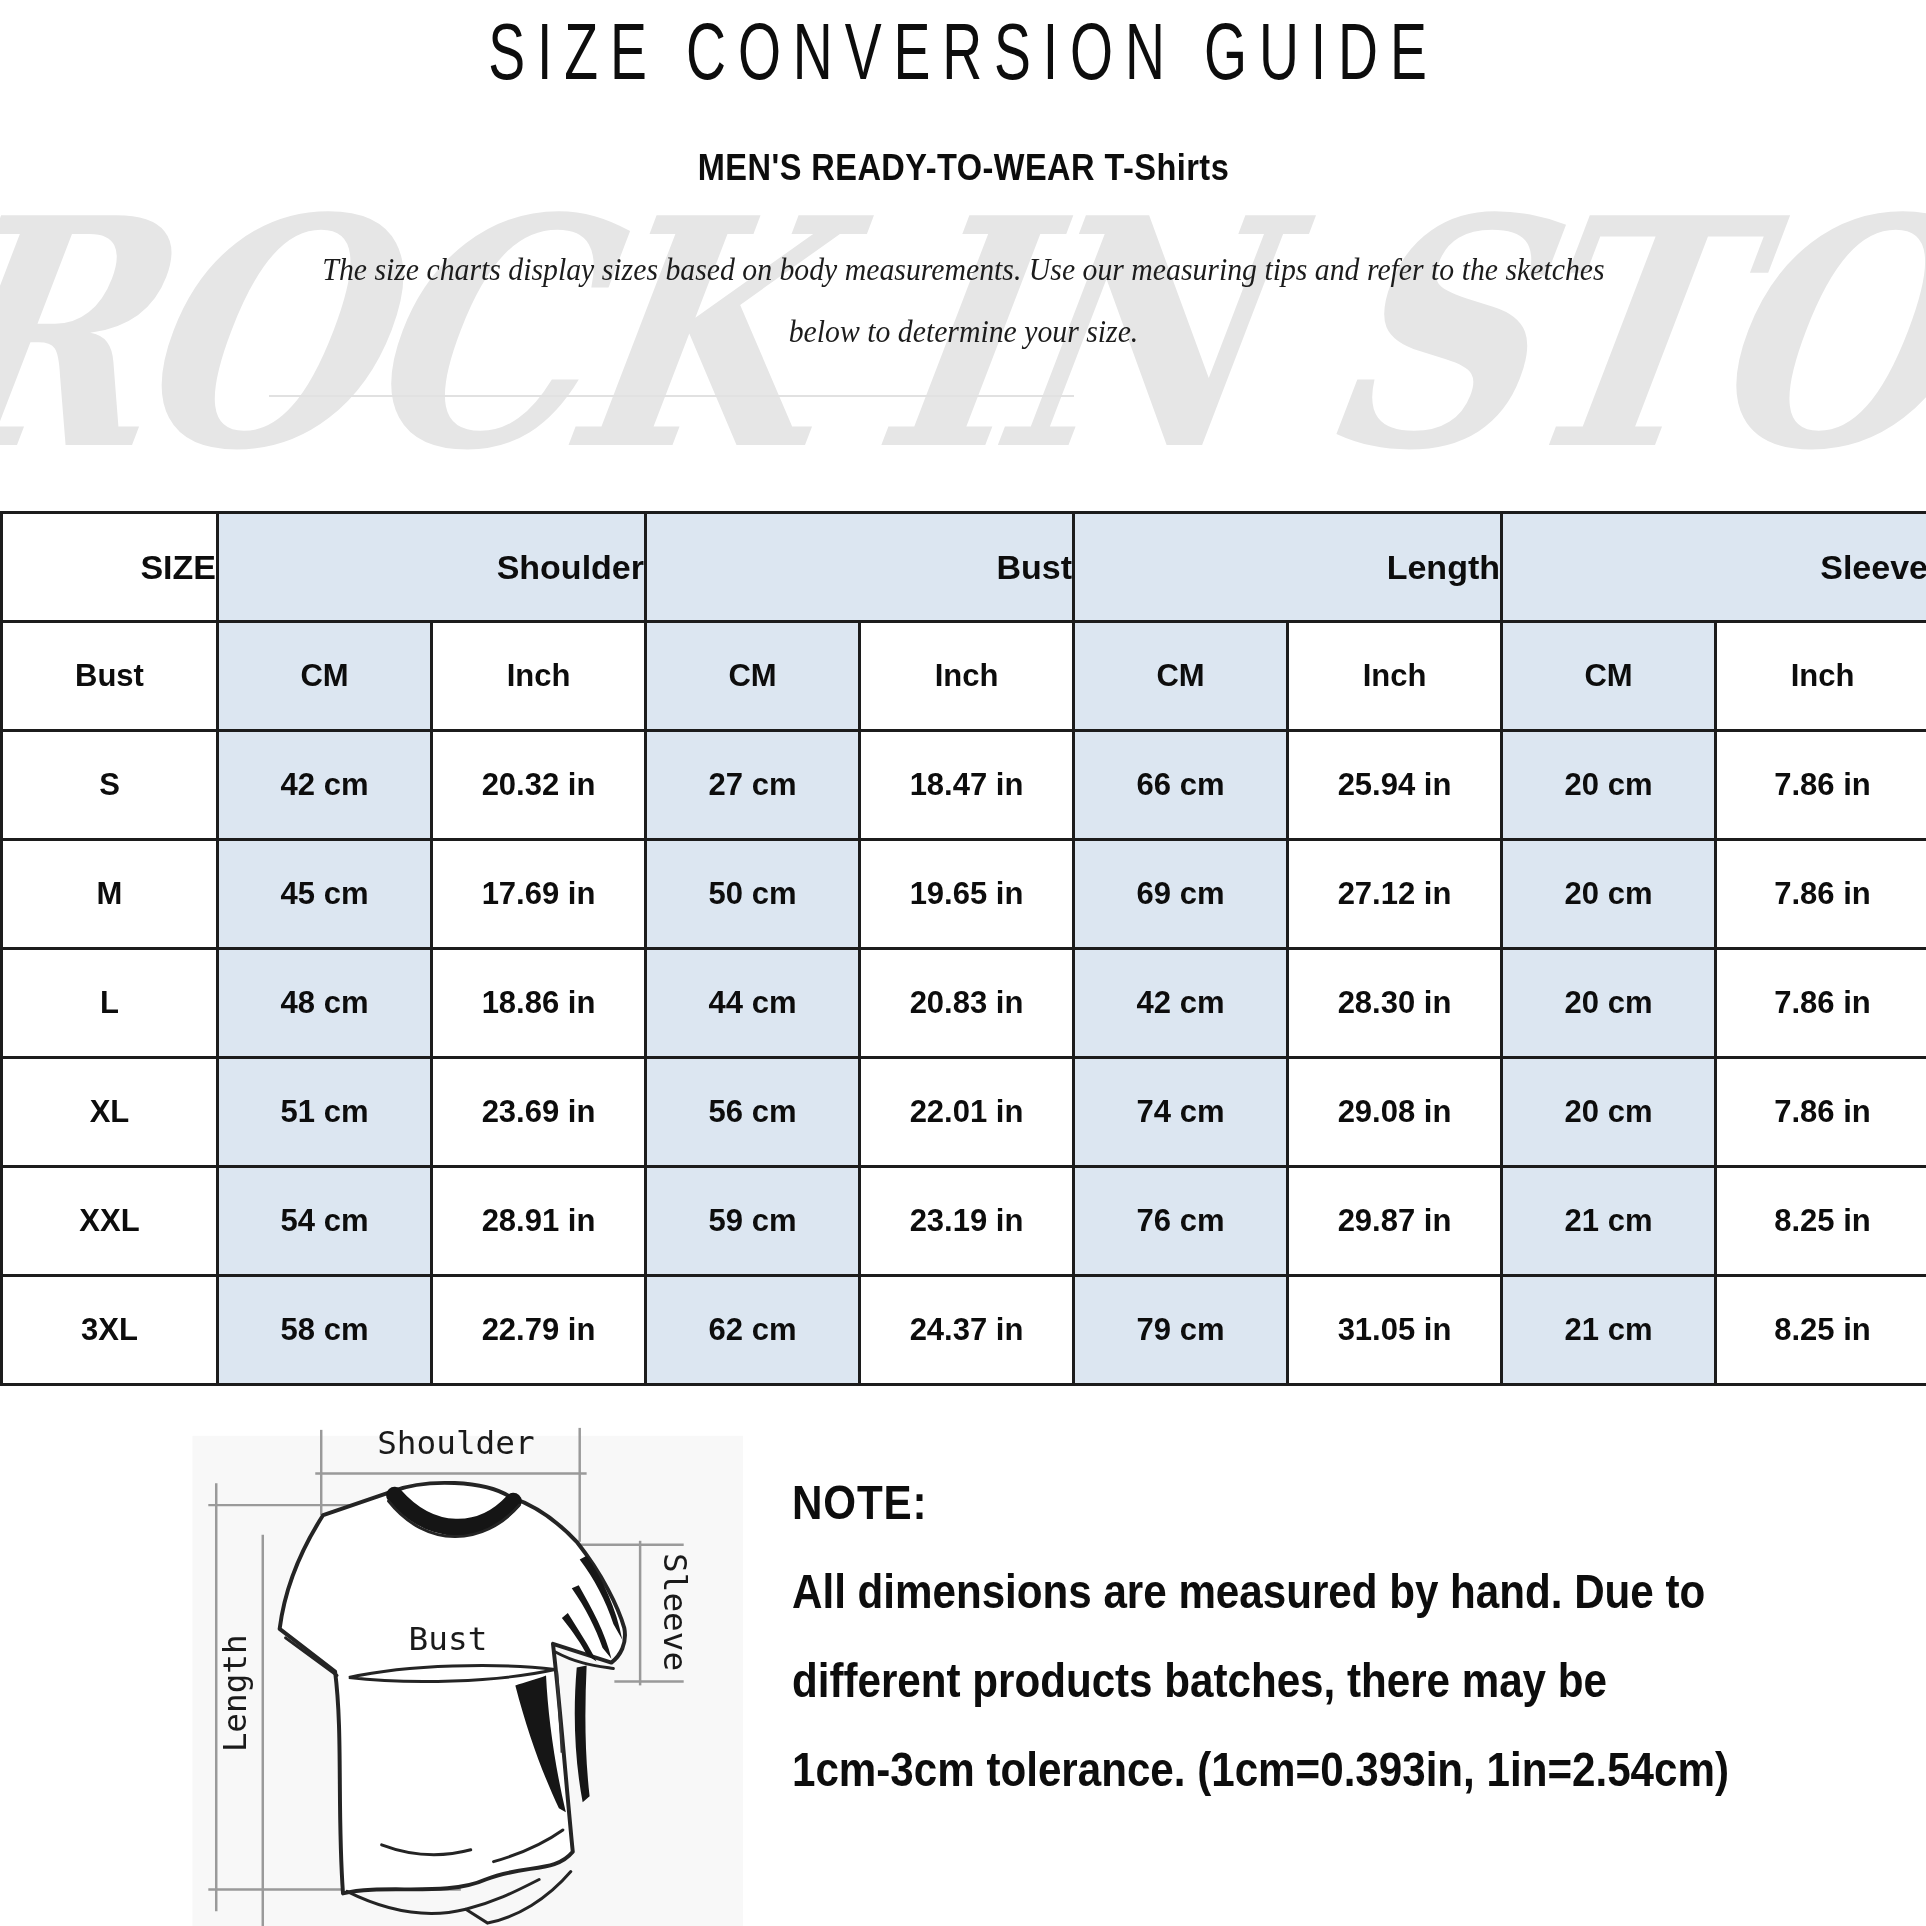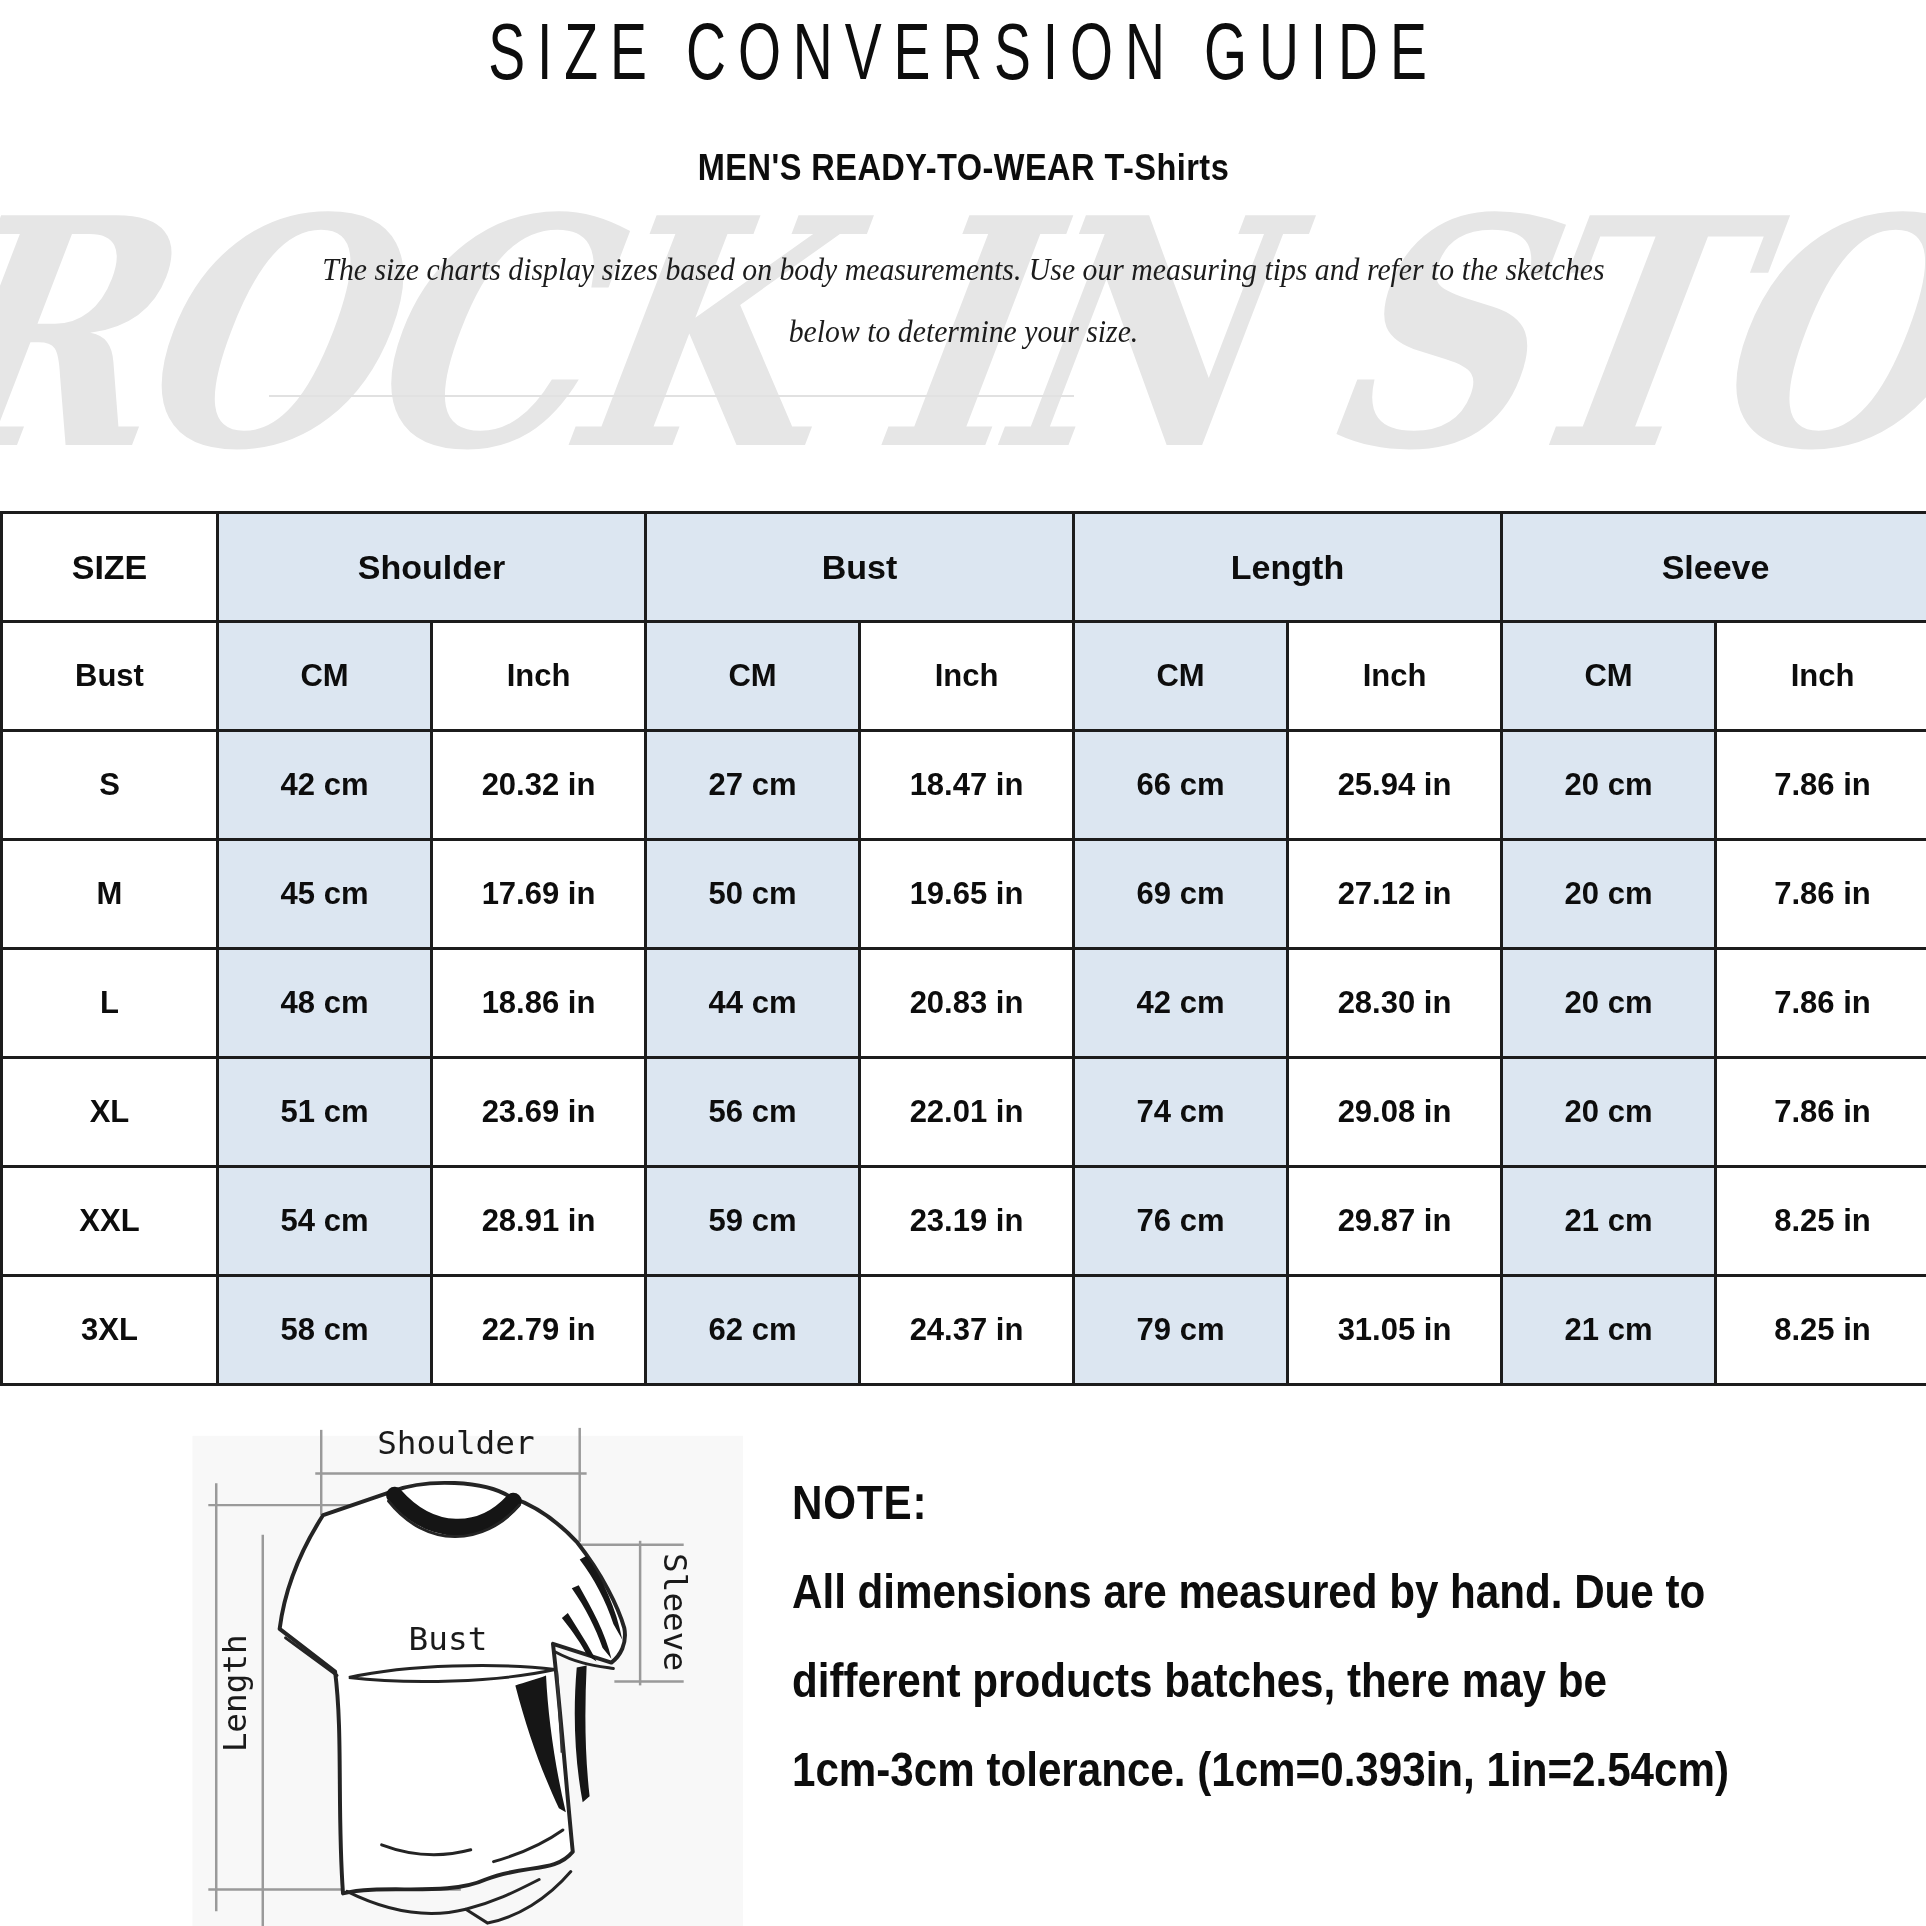--- a/index.html
+++ b/index.html
@@ -45,21 +45,21 @@
     position:absolute; top:511px; left:0; width:1927px; height:871px;
     border-collapse:collapse; table-layout:fixed; z-index:2; background:#fff;
   }
   .size-table col.c0 { width:216px; }
   .size-table col.cn { width:214px; }
   .size-table tr { height:109px; }
   .size-table th, .size-table td {
     border:3px solid #1c1c1c; text-align:center; vertical-align:middle;
     font-weight:bold; padding:0; overflow:hidden;
   }
-  .size-table th { font-size:34px; }
+  .size-table th { font-size:34px;text-align:right; }
   .size-table td { font-size:31px; }
   .hl { background:#dce6f1; }
   .plain { background:#ffffff; }
 
   
   .note {
     left:792px; top:1458px; z-index:2;
     font-weight:bold; font-size:49px; line-height:89px; white-space:nowrap;
     transform:scaleX(0.86); transform-origin:left top;
   }

